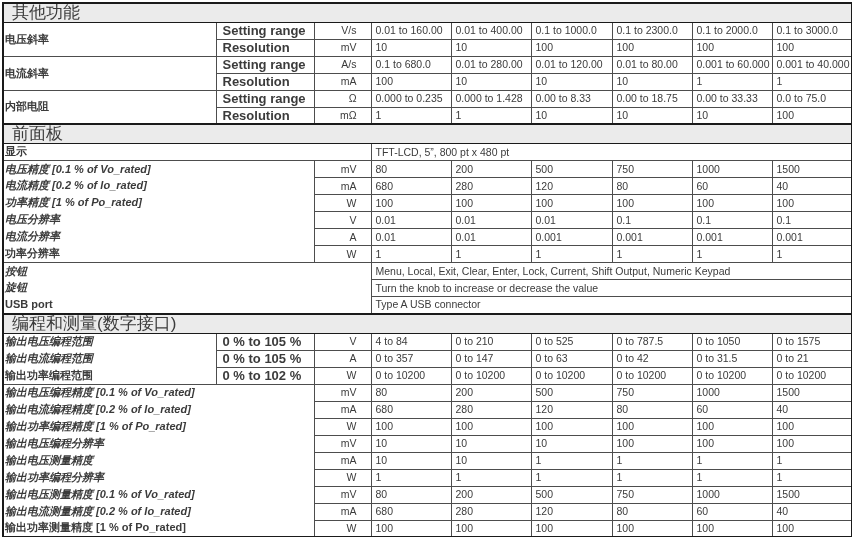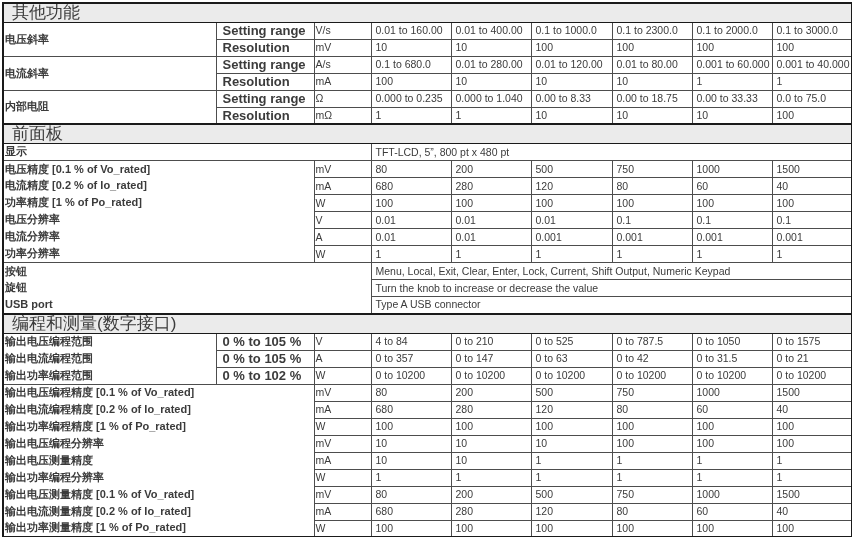--- a/index.html
+++ b/index.html
@@ -31,24 +31,24 @@
   td.sec {
     background: var(--hdr, #ebebeb);
     font-weight: normal;
     font-size: 17px;
     padding-left: 8px;
     border-top: 2px solid var(--border-thick, #1a1a1a);
     border-bottom: 1px solid var(--border-thick, #1a1a1a);
   }
   td.lbl { font-weight: bold; font-size: 11px; padding-left: 1px; }
   td.sub { font-weight: bold; font-size: 13px; padding-left: 6px; }
-  td.unit { text-align: left; padding: 0 1px; }
+  td.unit { text-align: right; padding: 0 14px; }
   td.val { font-size: 10.5px; }
   td.nbt { border-top: none; }
-  td.nbb { border-bottom: none; }
+  td.nbb { border-bottom: none; font-style: italic; }
 </style>
 </head>
 <body>
 
 <div class="wrap">
   <table class="spec">
     <colgroup>
       <col style="width:213px">
       <col style="width:98px">
       <col style="width:57px">
@@ -103,21 +103,21 @@
           <td class="val">10</td>
           <td class="val">10</td>
           <td class="val">1</td>
           <td class="val">1</td>
         </tr>
         <tr>
           <td class="lbl" rowspan="2">内部电阻</td>
           <td class="sub">Setting range</td>
           <td class="unit">Ω</td>
           <td class="val">0.000 to 0.235</td>
-          <td class="val">0.000 to 1.040</td>
+          <td class="val">0.000 to 1.428</td>
           <td class="val">0.00 to 8.33</td>
           <td class="val">0.00 to 18.75</td>
           <td class="val">0.00 to 33.33</td>
           <td class="val">0.0 to 75.0</td>
         </tr>
         <tr>
           <td class="sub">Resolution</td>
           <td class="unit">mΩ</td>
           <td class="val">1</td>
           <td class="val">1</td>

